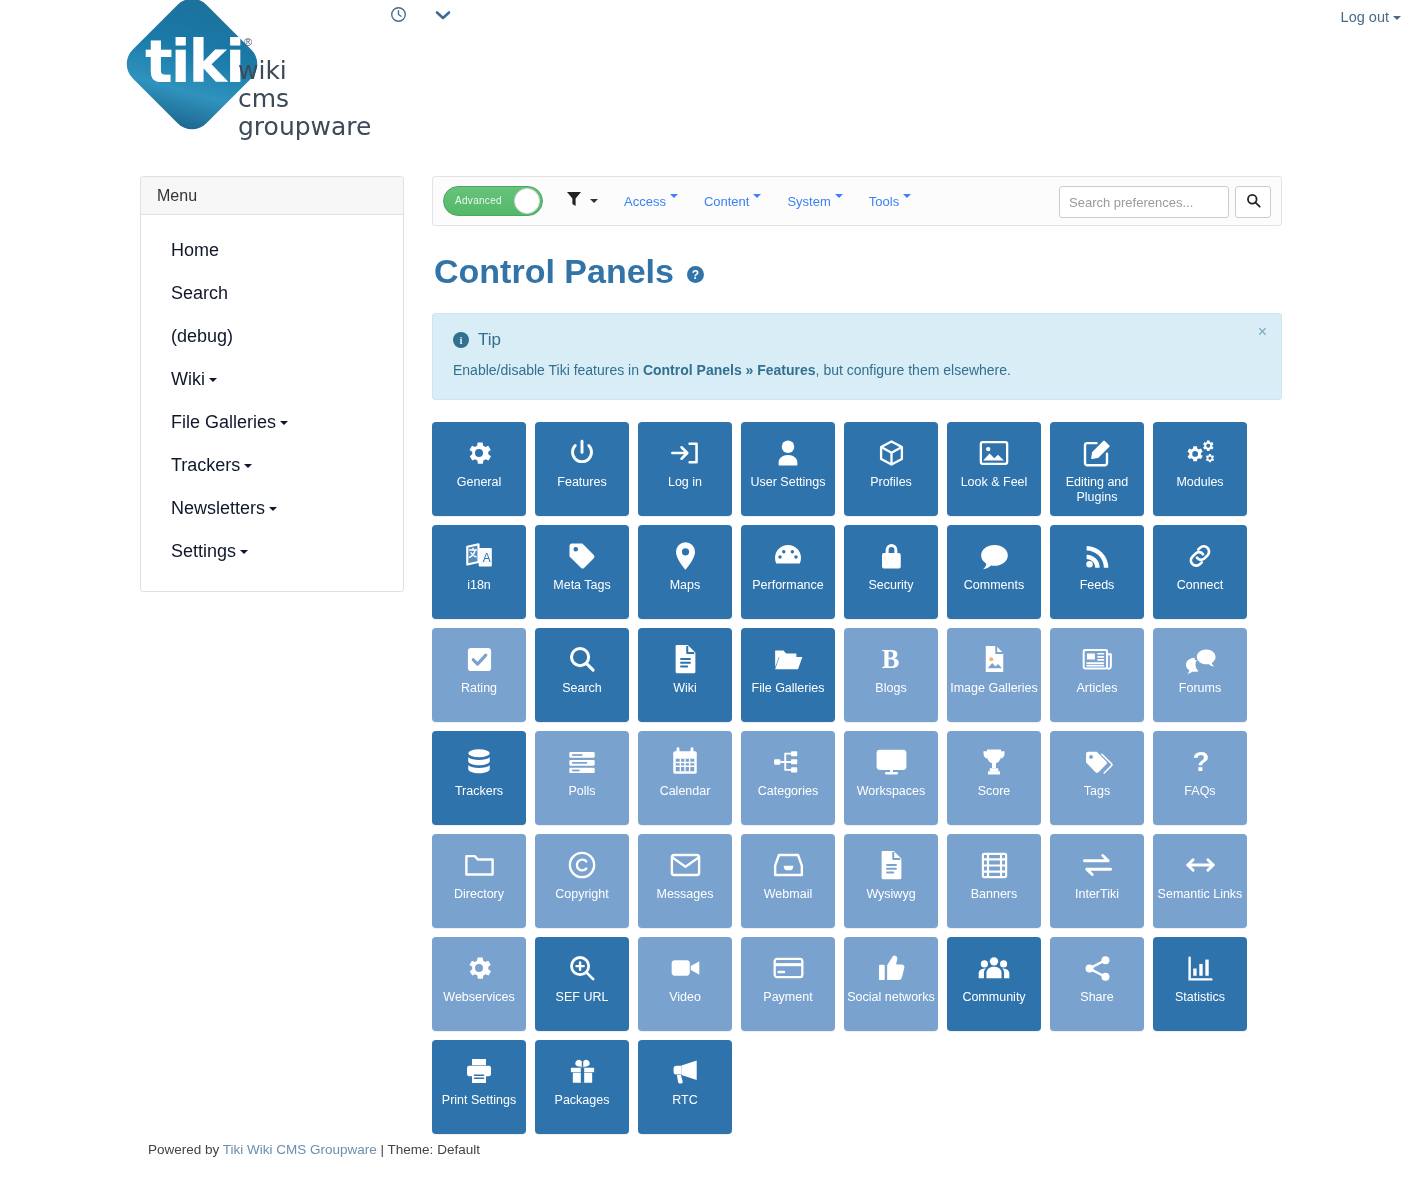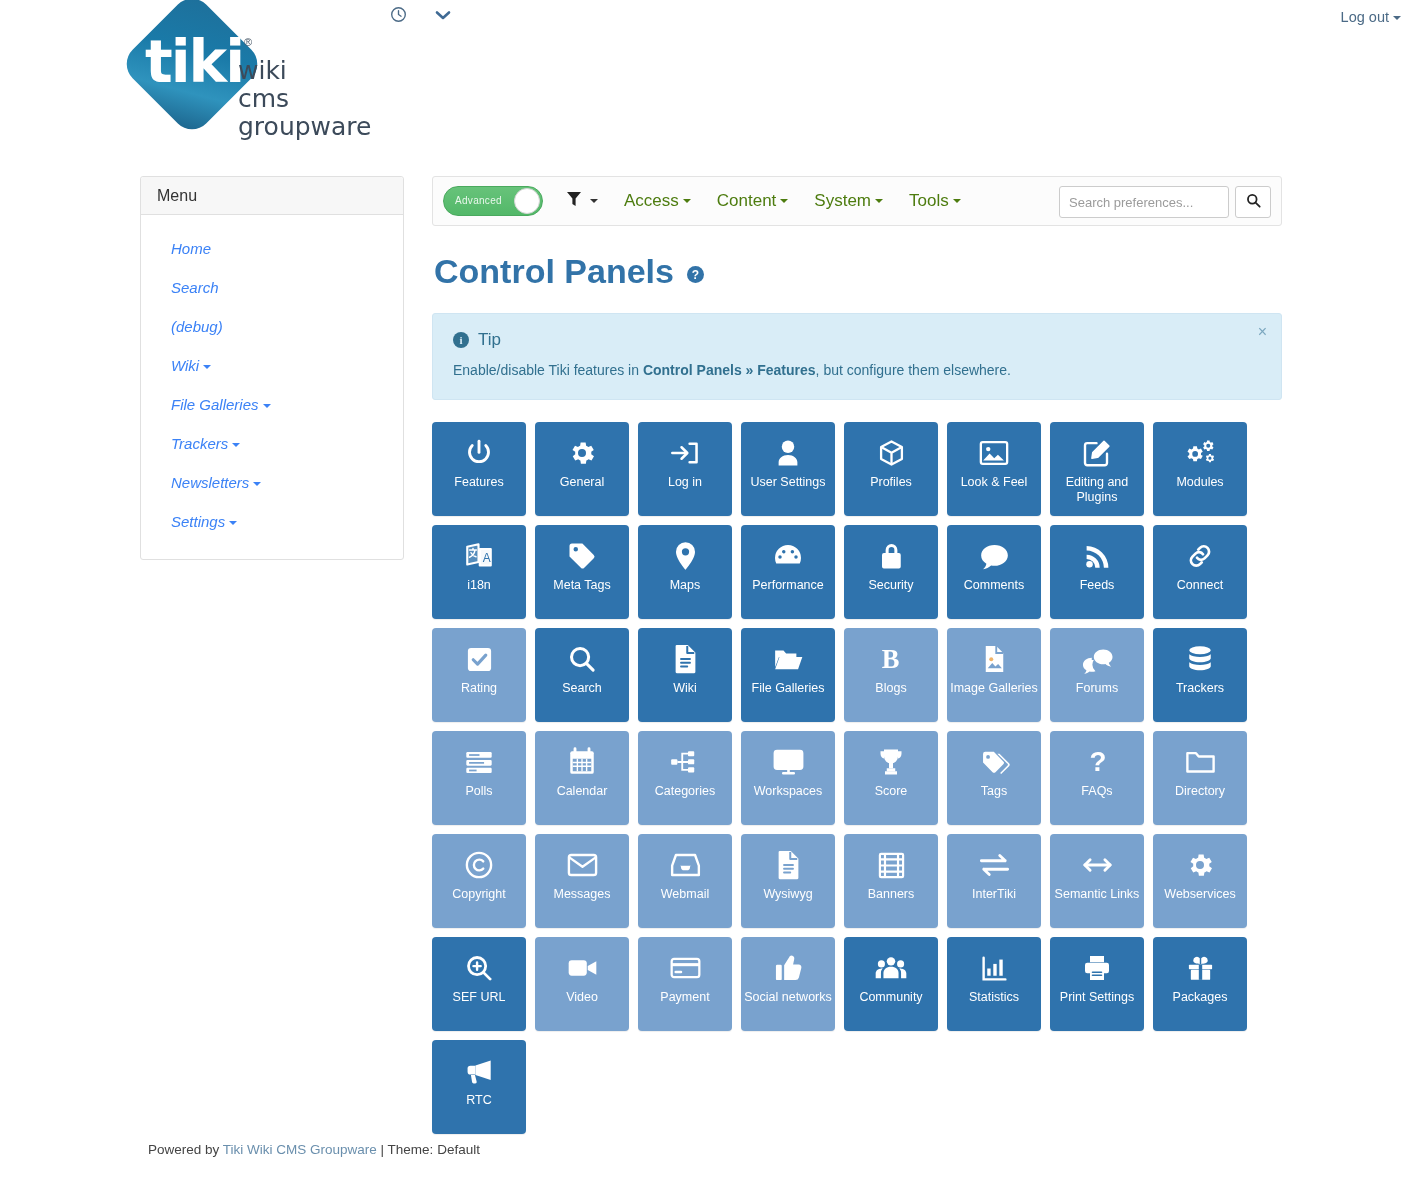--- a/index.html
+++ b/index.html
@@ -78,22 +78,22 @@
     padding-left: 16px;
     background: #f7f7f7;
     border-bottom: 1px solid #e0e0e0;
     font-size: 16px; color: #333333;
     border-radius: 3px 3px 0 0;
   }
   .sidebar-body { padding: 14px 0 18px 0; }
   .side-item {
     display: block;
     padding: 11px 0 11px 30px;
-    color: #3b82f6; font-size: 15px;
-    text-decoration: none; cursor: pointer; font-style: italic;
+    color: #0f172a; font-size: 18px;
+    text-decoration: none; cursor: pointer;
   }
 
   
   .main {
     position: absolute; left: 432px; top: 176px;
     width: 850px;
   }
   .toolbar {
     height: 50px;
     border: 1px solid #e3e3e3; border-radius: 3px;
@@ -116,23 +116,23 @@
   .toggle-knob {
     position: absolute; right: 2px; top: 1px;
     width: 26px; height: 26px; border-radius: 50%;
     background: #ffffff; border: 1px solid #d6d6d6;
   }
   .tb-filter {
     margin-left: 24px; color: #333; cursor: pointer;
     display: flex; align-items: center; gap: 5px;
   }
   .tb-menu {
-    margin-left: 26px; color: #4d7c0f; font-size: 17px;
+    margin-left: 26px; color: #3b82f6; font-size: 13px;
     cursor: pointer; text-decoration: none;
-    display: flex; align-items: center;
+    display: flex; 
   }
   .search-wrap {
     position: absolute; right: 10px; top: 9px;
     display: flex;
   }
   .search-input {
     width: 170px; height: 32px;
     border: 1px solid #cccccc; border-radius: 3px;
     padding: 0 9px; font-size: 13px; color: #555;
     font-family: "Liberation Sans", sans-serif;
@@ -337,34 +337,34 @@
       <span>Tip</span>
     </div>
     <div class="tip-line">
       <span>Enable/disable Tiki features in </span><b>Control Panels » Features</b><span>, but configure them elsewhere.</span>
     </div>
   </div>
 
   <div class="grid" id="tile-grid">
       <a class="tile on" href="#">
         <span class="tile-ico">
+          <svg width="30" height="30" viewBox="0 0 24 24" fill="#fff">
+            <path d="M19.4 13a7.8 7.8 0 000-2l2-1.5-2-3.4-2.4 1a7.7 7.7 0 00-1.7-1l-.4-2.6h-4l-.4 2.6a7.7 7.7 0 00-1.7 1l-2.4-1-2 3.4L6.6 11a7.8 7.8 0 000 2l-2 1.5 2 3.4 2.4-1c.5.4 1.1.8 1.7 1l.4 2.6h4l.4-2.6c.6-.2 1.2-.6 1.7-1l2.4 1 2-3.4zM12 15.2A3.2 3.2 0 1115.2 12 3.2 3.2 0 0112 15.2z"></path>
+          </svg>
+        </span>
+        <span class="tile-lbl">General</span>
+      </a>
+      <a class="tile on" href="#">
+        <span class="tile-ico">
           <svg width="30" height="30" viewBox="0 0 24 24" fill="none" stroke="#fff" stroke-width="2.3" stroke-linecap="round">
             <path d="M12 2.5v9"></path>
             <path d="M6.6 6A7.6 7.6 0 1017.4 6"></path>
           </svg>
         </span>
         <span class="tile-lbl">Features</span>
-      </a>
-      <a class="tile on" href="#">
-        <span class="tile-ico">
-          <svg width="30" height="30" viewBox="0 0 24 24" fill="#fff">
-            <path d="M19.4 13a7.8 7.8 0 000-2l2-1.5-2-3.4-2.4 1a7.7 7.7 0 00-1.7-1l-.4-2.6h-4l-.4 2.6a7.7 7.7 0 00-1.7 1l-2.4-1-2 3.4L6.6 11a7.8 7.8 0 000 2l-2 1.5 2 3.4 2.4-1c.5.4 1.1.8 1.7 1l.4 2.6h4l.4-2.6c.6-.2 1.2-.6 1.7-1l2.4 1 2-3.4zM12 15.2A3.2 3.2 0 1115.2 12 3.2 3.2 0 0112 15.2z"></path>
-          </svg>
-        </span>
-        <span class="tile-lbl">General</span>
       </a>
       <a class="tile on" href="#">
         <span class="tile-ico">
           <svg width="30" height="28" viewBox="0 0 26 24" fill="none" stroke="#fff" stroke-width="2.2" stroke-linecap="round" stroke-linejoin="round">
             <path d="M2 12h12"></path>
             <path d="M10 7l5 5-5 5"></path>
             <path d="M17 4h6v16h-6"></path>
           </svg>
         </span>
         <span class="tile-lbl">Log in</span>
@@ -535,20 +535,31 @@
       <a class="tile off" href="#">
         <span class="tile-ico">
           <svg width="27" height="30" viewBox="0 0 20 24" fill="none">
             <path d="M3 1.6h8.4l5.6 5.6v15.2H3z" fill="#fff"></path>
             <path d="M11.4 1.6v5.6H17" stroke="#79a2ce" stroke-width="1.5" fill="none"></path>
             <circle cx="7.4" cy="12.2" r="1.6" fill="#f0b46a"></circle>
             <path d="M4.6 19.4l3.6-4.2 2.5 2.8 2.2-2 3 3.4z" fill="#79a2ce"></path>
           </svg>
         </span>
         <span class="tile-lbl">Image Galleries</span>
+      </a>
+      <a class="tile off" href="#">
+        <span class="tile-ico">
+          <svg width="31" height="28" viewBox="0 0 26 22" fill="none" stroke="#fff" stroke-width="1.7" stroke-linejoin="round">
+            <rect x="1.4" y="3.4" width="19.6" height="15.6" rx="1.2"></rect>
+            <path d="M21 7h3.2v10.2a1.8 1.8 0 01-3.2 1.2"></path>
+            <rect x="4.2" y="6.4" width="6.6" height="5" fill="#fff" stroke="none"></rect>
+            <path d="M13.4 6.6h4.6M13.4 9.2h4.6M13.4 11.8h4.6M4.2 14.4h13.8M4.2 16.6h13.8" stroke-width="1.4" stroke-linecap="round"></path>
+          </svg>
+        </span>
+        <span class="tile-lbl">Articles</span>
       </a>
       <a class="tile off" href="#">
         <span class="tile-ico">
           <svg width="31" height="29" viewBox="0 0 26 24" fill="#fff">
             <path d="M17.8 3.6c4.4 0 7.8 2.8 7.8 6.2 0 2-1.2 3.8-3.1 4.9.2 1.2.9 2.3 2 3.3-1.9-.3-3.6-1.1-4.9-2.2a11 11 0 01-1.8.2c-4.4 0-7.9-2.8-7.9-6.2s3.5-6.2 7.9-6.2z"></path>
             <path d="M8.2 10.6c-4 0-7.4 2.6-7.4 5.8 0 1.9 1.1 3.6 2.9 4.6-.2 1.1-.8 2.2-1.8 3.1 1.7-.3 3.3-1 4.5-2a10 10 0 001.8.2c1.1 0 2.2-.2 3.1-.5a7.5 7.5 0 01-2.6-5.5 7 7 0 011.2-3.9 10 10 0 00-1.7 0z"></path>
           </svg>
         </span>
         <span class="tile-lbl">Forums</span>
       </a>
@@ -759,20 +770,31 @@
           <svg width="32" height="28" viewBox="0 0 28 22" fill="#fff">
             <circle cx="14" cy="5.2" r="3.7"></circle>
             <circle cx="5.6" cy="7.4" r="3.1"></circle>
             <circle cx="22.4" cy="7.4" r="3.1"></circle>
             <path d="M14 10c-4 0-6.6 2.3-6.6 5.4V20h13.2v-4.6C20.6 12.3 18 10 14 10z"></path>
             <path d="M5.6 11.6c-3 0-5 1.8-5 4.2V20h4.6v-4.6a6.8 6.8 0 011.5-4.2 6 6 0 00-1.1 0zM22.4 11.6c3 0 5 1.8 5 4.2V20h-4.6v-4.6a6.8 6.8 0 00-1.5-4.2 6 6 0 011.1 0z"></path>
           </svg>
         </span>
         <span class="tile-lbl">Community</span>
       </a>
+      <a class="tile off" href="#">
+        <span class="tile-ico">
+          <svg width="29" height="29" viewBox="0 0 24 24" fill="#fff">
+            <circle cx="18.6" cy="5.2" r="3.3"></circle>
+            <circle cx="5.4" cy="12" r="3.3"></circle>
+            <circle cx="18.6" cy="18.8" r="3.3"></circle>
+            <path d="M7.8 10.6l8.6-4.4M7.8 13.4l8.6 4.4" stroke="#fff" stroke-width="2" fill="none"></path>
+          </svg>
+        </span>
+        <span class="tile-lbl">Share</span>
+      </a>
       <a class="tile on" href="#">
         <span class="tile-ico">
           <svg width="29" height="29" viewBox="0 0 24 24" fill="none" stroke="#fff" stroke-width="2" stroke-linecap="round">
             <path d="M3 3v18h18"></path>
             <rect x="6" y="12" width="2.8" height="6" fill="#fff" stroke="none"></rect>
             <rect x="11" y="8.2" width="2.8" height="9.8" fill="#fff" stroke="none"></rect>
             <rect x="16" y="4.6" width="2.8" height="13.4" fill="#fff" stroke="none"></rect>
           </svg>
         </span>
         <span class="tile-lbl">Statistics</span>

